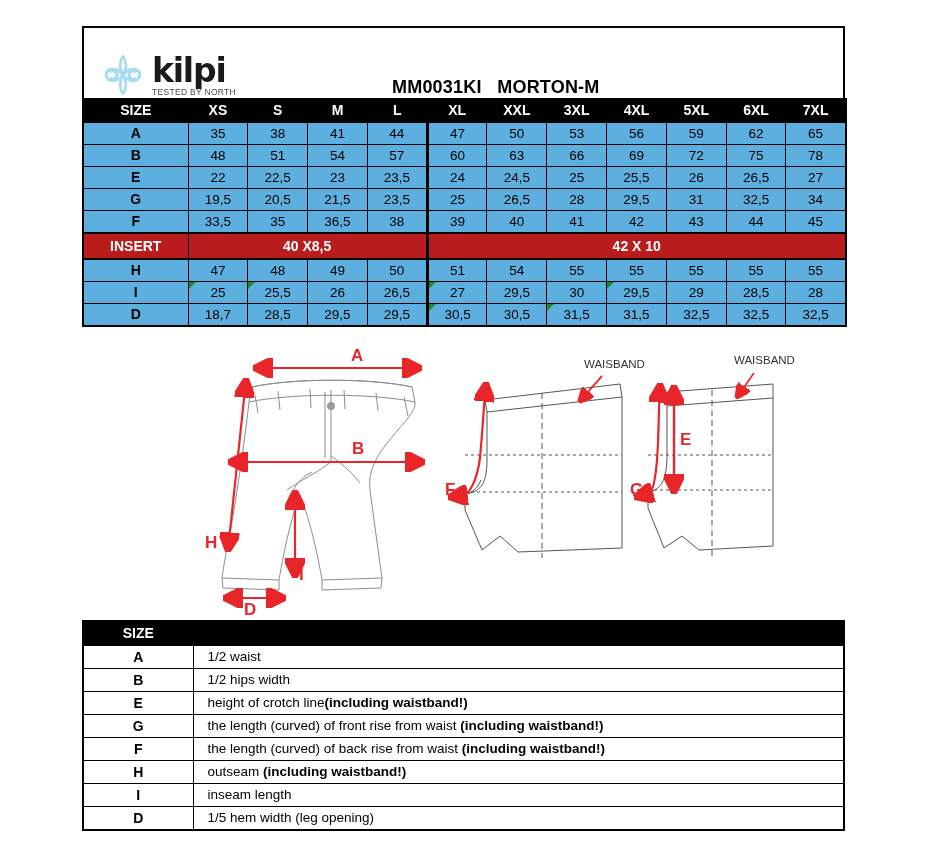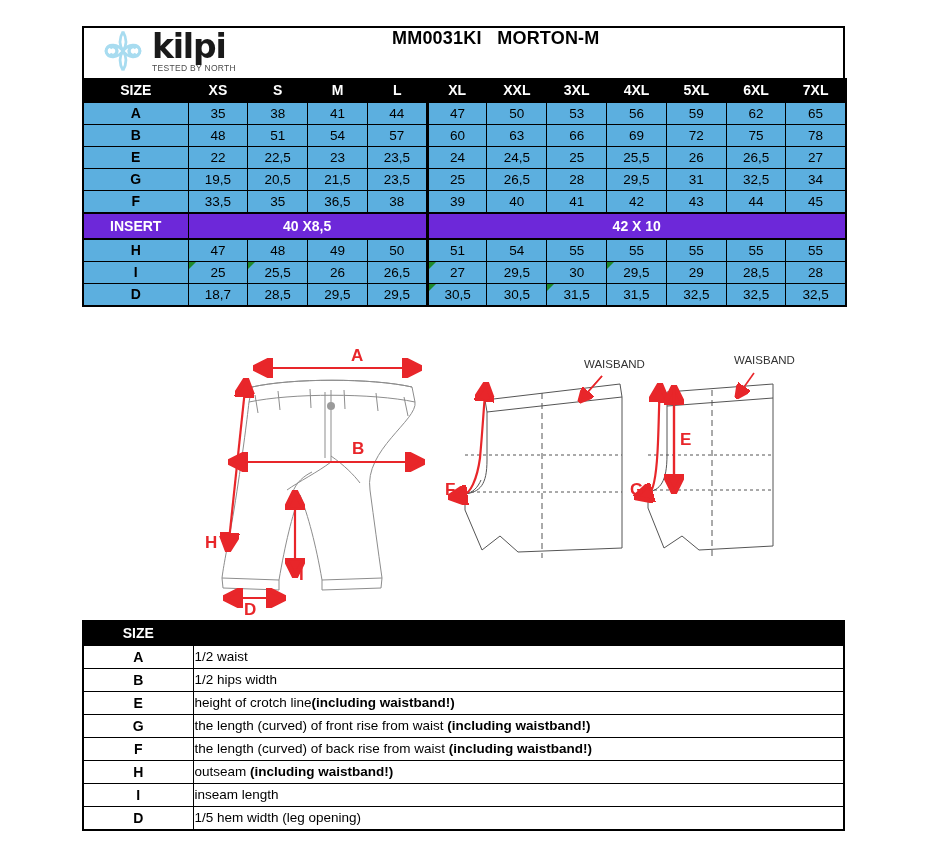--- a/index.html
+++ b/index.html
@@ -13,23 +13,23 @@
   }
 
   
   .sheet{
     position:absolute;
     left:82px; top:26px; width:763px;
   }
   .head-box{
     border:2px solid #000;
     border-bottom:none;
-    height:52px;
+    height:72px;
     display:flex;
-    align-items:flex-start;
+    align-items:flex-end;
     background:#fff;
     box-sizing:border-box;
   }
   .logo-wrap{
     display:flex; align-items:center;
     margin-left:16px;
     width:230px;
   }
   .logo-mark{width:46px;height:46px;flex:none;}
   .logo-text{margin-left:6px;line-height:1;}
@@ -68,21 +68,21 @@
     background:#000;color:#fff;font-weight:bold;
     font-size:14px;border-color:#000;height:22px;line-height:22px;
   }
   table.size tbody td{
     background:#5cafdf;
   }
   table.size td.rowlab{
     font-weight:bold;font-size:14px;background:#5cafdf;
   }
   table.size tr.insert td{
-    background:#6d28d9;color:#fff;font-weight:bold;
+    background:#b91c1c;color:#fff;font-weight:bold;
     border-color:#000;height:24px;line-height:24px;font-size:14px;
   }
   table.size tr.insert td.ins-lab{text-align:center;}
   
   .sep-l{border-left:3px solid #000 !important;}
   .outer-l{border-left:2px solid #000 !important;}
   .outer-r{border-right:2px solid #000 !important;}
   tr.first-body td{border-top:2px solid #000;}
   tr.last-body td{border-bottom:2px solid #000;}
 
@@ -107,21 +107,21 @@
   }
   table.legend td{
     border:1px solid #000;padding:0 0 0 0;height:22px;line-height:22px;
     box-sizing:border-box;
   }
   table.legend tr.lhdr td{
     background:#000;color:#fff;font-weight:bold;font-size:14px;
     border-color:#000;height:23px;line-height:23px;
   }
   table.legend td.key{text-align:center;font-weight:bold;font-size:14px;width:110px;}
-  table.legend td.desc{text-align:left;padding-left:1px;}
+  table.legend td.desc{text-align:left;padding-left:14px;}
   table.legend td.desc b{font-weight:bold;}
   .lg-outer-l{border-left:2px solid #000 !important;}
   .lg-outer-r{border-right:2px solid #000 !important;}
   tr.lg-first td{border-top:2px solid #000 !important;}
   tr.lg-last td{border-bottom:2px solid #000 !important;}
 </style>
 </head>
 <body>
 
 <div class="sheet">

